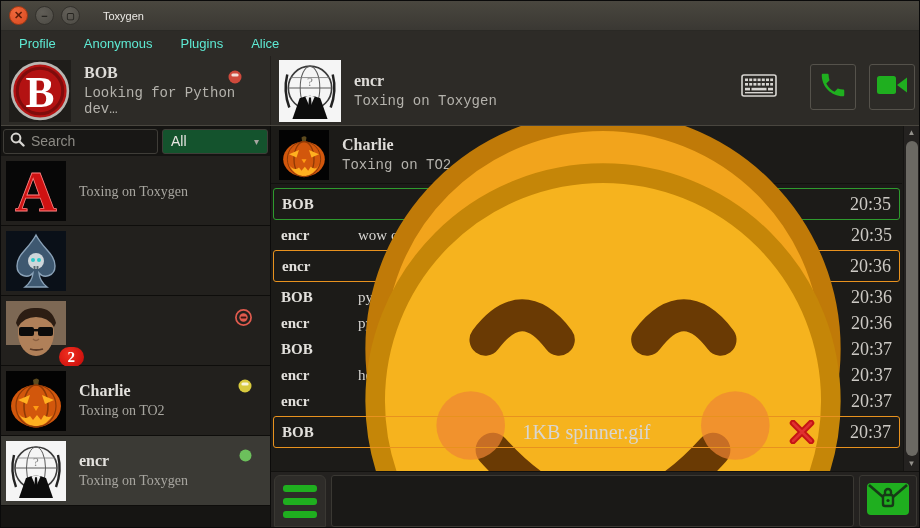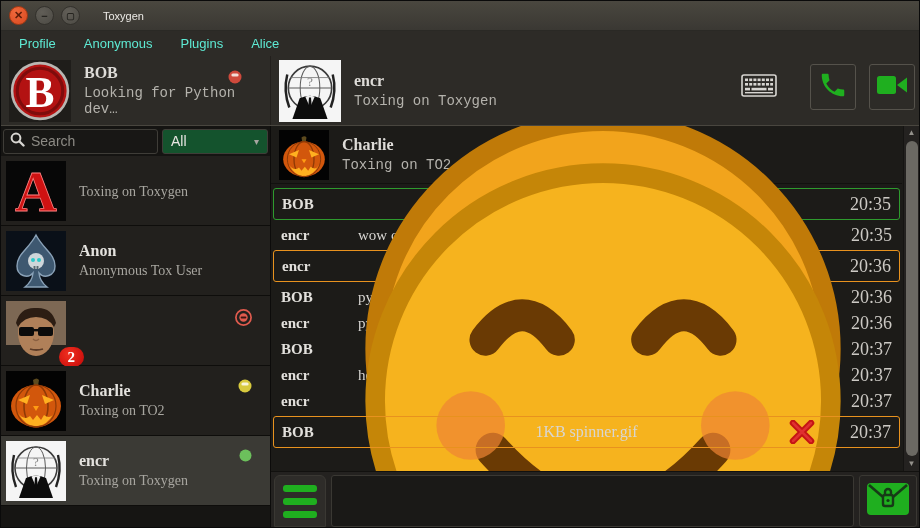--- a/index.html
+++ b/index.html
@@ -71,21 +71,21 @@
   .peer-status-icon { position:absolute; left:235px; top:13px; }
 
   .msg-area { padding:2px 2px 0 2px; }
   .msg-row { position:relative; display:flex; align-items:center; padding:0 8px; height:26px;
              font-family:"Liberation Serif", serif; color:#d8d6d2; }
   .msg-row.file { height:32px; border-radius:3px; margin:2px 0; }
   .msg-row.file.b-green  { border:1px solid #2e9b2e; }
   .msg-row.file.b-orange { border:1px solid #e8921e; }
   .msg-author { width:77px; flex:0 0 77px; font-weight:bold; font-size:15px; color:#e2e0dc; }
   .msg-text { flex:1; font-size:15px; }
-  .msg-filename { position:absolute; left:0; right:0; text-align:center; font-size:16px; pointer-events:none; }
+  .msg-filename { position:absolute; left:0; right:0; text-align:center; font-size:20px; pointer-events:none; }
   .msg-spacer { flex:1; }
   .msg-actions { display:flex; gap:24px; margin-right:32px; align-items:center; }
   .msg-actions .act { width:26px; height:24px; cursor:pointer; }
   .msg-time { width:44px; flex:0 0 44px; text-align:right; font-size:18px; color:#ccc9c4; }
   .msg-emoji { width:20px; height:20px; }
   .msg-emoji svg { display:block; }
 
   
   .v-scrollbar { position:absolute; right:0; top:0; bottom:0; width:16px; background:#242220;
                  border-left:1px solid #151412; display:flex; flex-direction:column; align-items:center; }
@@ -252,24 +252,20 @@
                 <rect width="60" height="60" fill="#0a1018"></rect>
                 <path d="M30 4 C22 19 11 23 11 35 C11 45 22 48 27 42 C26.5 48 24 52 19 56 L41 56 C36 52 33.5 48 33 42 C38 48 49 45 49 35 C49 23 38 19 30 4 Z" fill="#3e5870" stroke="#8aa2b8" stroke-width="1.4"></path>
                 <circle cx="30" cy="30" r="8" fill="#cfd6da"></circle>
                 <circle cx="27" cy="29" r="2" fill="#2ec8c8"></circle>
                 <circle cx="33" cy="29" r="2" fill="#2ec8c8"></circle>
                 <path d="M27 35 h6 v3 h-6 z" fill="#9aa4aa"></path>
                 <line x1="28.5" y1="35" x2="28.5" y2="38" stroke="#5a6a72" stroke-width="1"></line>
                 <line x1="31.5" y1="35" x2="31.5" y2="38" stroke="#5a6a72" stroke-width="1"></line>
               </svg>
             </div>
-    <div class="id-block">
-      <div class="c-name">Anon</div>
-      <div class="c-status">Anonymous Tox User</div>
-    </div>
     <div class="c-status-icon"></div>
   </div>
 
   <div class="contact-row">
     <div class="avatar-60">
               <svg viewBox="0 0 60 60">
                 <rect width="60" height="60" fill="#7d6854"></rect>
                 <rect x="0" y="44" width="60" height="16" fill="#22201d"></rect>
                 <ellipse cx="30" cy="32" rx="18" ry="23" fill="#b08059"></ellipse>
                 <path d="M10 22 Q14 6 30 7 Q46 6 50 22 L48 26 Q42 16 30 16 Q18 16 12 26 Z" fill="#2c1d13"></path>

